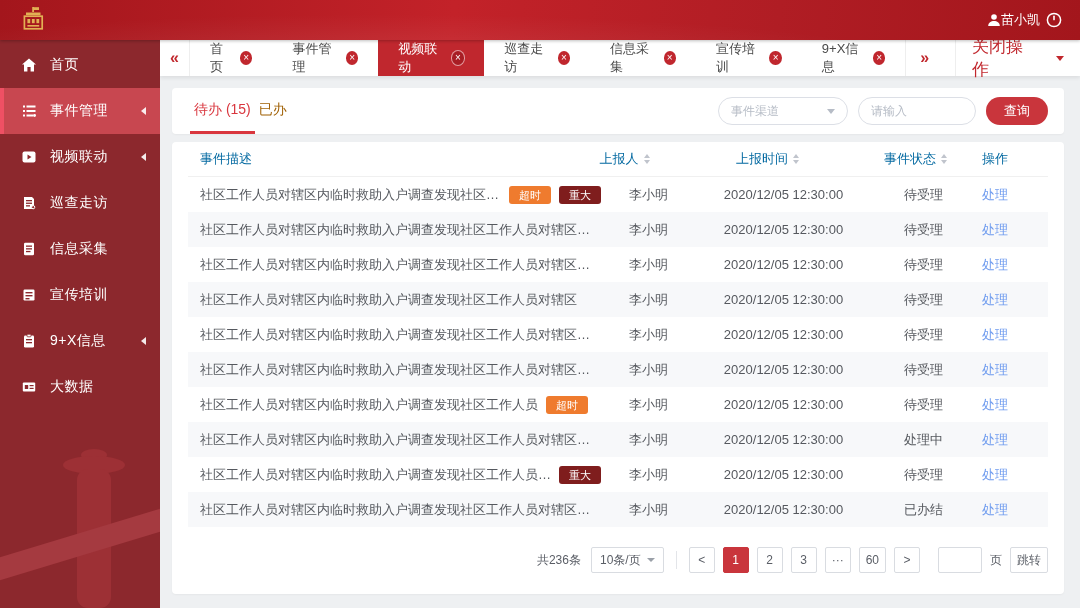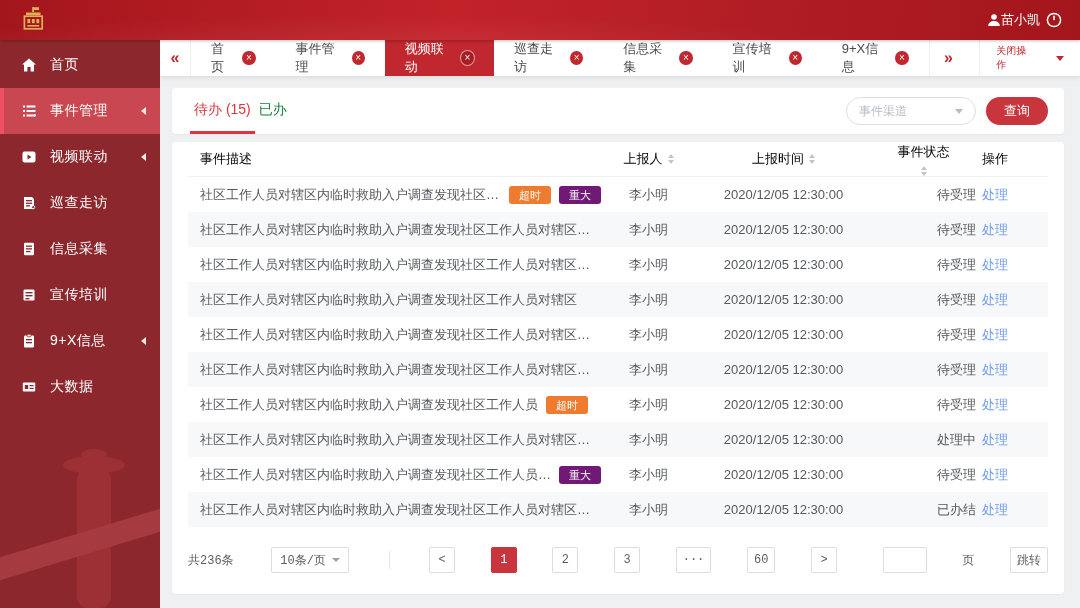--- a/index.html
+++ b/index.html
@@ -33,61 +33,61 @@
 
   
   .tabbar { height:36px; background:#fff; display:flex; align-items:stretch; box-shadow:0 2px 4px rgba(0,0,0,.08); position:relative; z-index:10; }
   .tb-collapse { width:32px; display:flex; align-items:center; justify-content:center; color:#c1272d; font-size:16px; font-weight:bold; border-right:1px solid #eee; cursor:pointer; }
   .tb-expand { width:40px; display:flex; align-items:center; justify-content:center; color:#c1272d; font-size:16px; font-weight:bold; border-left:1px solid #eee; margin-left:auto; cursor:pointer; }
   .tabs { display:flex; align-items:stretch; }
   .tab { display:flex; align-items:center; gap:7px; padding:0 20px; font-size:13px; color:#4a4a4a; cursor:pointer; }
   .tab.active { background:#c0272e; color:#fff; }
   .tab-close { width:14px; height:14px; border-radius:50%; background:#c0272e; color:#fff; font-size:10px; line-height:13px; text-align:center; cursor:pointer; }
   .tab.active .tab-close { background:#a81d24; box-shadow:0 0 0 1px rgba(255,255,255,.55); }
-  .close-ops { display:flex; align-items:center; gap:22px; padding:0 16px; color:#c1272d; font-size:10px; border-left:1px solid #eee; cursor:pointer;margin-left:12px; }
+  .close-ops { display:flex; align-items:center; gap:22px; padding:0 16px; color:#c1272d; font-size:17px; border-left:1px solid #eee; cursor:pointer;margin-left:12px; }
   .caret-dn { width:0; height:0; border-left:4px solid transparent; border-right:4px solid transparent; border-top:5px solid currentColor; }
 
   
   .content { flex:1; padding:12px 16px 14px 12px; display:flex; flex-direction:column; gap:8px; overflow:hidden; }
 
   .filter-card { background:#fff; border-radius:4px; height:46px; display:flex; align-items:center; justify-content:space-between; padding:0 16px 0 18px; box-shadow:0 1px 2px rgba(0,0,0,.04); }
   .f-tabs { display:flex; align-items:stretch; height:100%; }
-  .f-tab { display:flex; align-items:center; font-size:14px; color:#15803d; cursor:pointer; border-bottom:3px solid transparent; padding:0 4px; }
+  .f-tab { display:flex; align-items:center; font-size:14px; color:#a16207; cursor:pointer; border-bottom:3px solid transparent; padding:0 4px; }
   .f-tab.active { color:#d9363e; border-bottom-color:#d9363e; }
   .f-controls { display:flex; align-items:center; gap:10px; }
   .select-pill { width:130px; height:28px; border:1px solid #dcdfe6; border-radius:15px; display:flex; align-items:center; justify-content:space-between; padding:4px 12px; color:#b6bcc6; font-size:12px; cursor:pointer; }
   .select-pill .caret-dn { color:#b6bcc6; }
   .input-pill { width:118px; height:28px; border:1px solid #dcdfe6; border-radius:15px; padding:0 12px; font-size:12px; color:#333; outline:none; font-family:inherit; }
   .input-pill::placeholder { color:#b6bcc6; }
   .query-btn { width:62px; height:28px; border:none; border-radius:15px; background:#c9353c; color:#fff; font-size:13px; cursor:pointer; font-family:inherit; }
 
   
   .table-card { background:#fff; border-radius:4px; flex:1; display:flex; flex-direction:column; padding:0 16px; box-shadow:0 1px 2px rgba(0,0,0,.04); overflow:hidden; }
   .t-row { display:flex; align-items:center; height:35px; flex:0 0 35px; font-size:13px; color:#55585e; }
   .t-row.alt { background:#f7f8fa; }
-  .t-head { color:#000000; border-bottom:1px solid #f0f0f0; }
+  .t-head { color:#0369a1; border-bottom:1px solid #f0f0f0;gap:8px; }
   .c-desc { flex:1; display:flex; align-items:center; gap:8px; padding-left:12px; overflow:hidden; white-space:nowrap; }
   .c-rep  { width:95px;  text-align:center; flex-shrink:0; }
   .c-time { width:175px; text-align:center; flex-shrink:0; }
-  .c-status { width:105px; text-align:right; flex-shrink:0;flex-direction:column; }
+  .c-status { width:105px; text-align:center; flex-shrink:0; }
   .c-act  { width:72px; text-align:left; padding-left:6px; flex-shrink:0; }
   .th { display:flex; align-items:center; justify-content:center; gap:5px; cursor:default; }
   .c-desc.th { justify-content:flex-start; }
   .sort { display:inline-flex; flex-direction:column; gap:2px; }
   .sort i { display:block; width:0; height:0; border-left:3.5px solid transparent; border-right:3.5px solid transparent; }
   .sort .up { border-bottom:4px solid #c0c4cc; }
   .sort .down { border-top:4px solid #c0c4cc; }
   .desc { overflow:hidden; text-overflow:ellipsis; }
   .badge { flex-shrink:0; font-size:11px; color:#fff; padding:2px 10px; border-radius:3px; line-height:14px; }
   .b-orange { background:#ef7b2e; }
-  .b-red { background:#701a75; }
+  .b-red { background:#7f1d1d; }
   .link { color:#6e9bef; cursor:pointer; text-decoration:none; }
 
   
-  .pagination { margin-top:auto; height:64px; display:flex; align-items:center; justify-content:space-between; gap:8px; font-size:12px; color:#5a5e66; padding-bottom:4px;font-family:Liberation Mono, monospace; }
+  .pagination { margin-top:auto; height:64px; display:flex; align-items:center; justify-content:flex-end; gap:8px; font-size:12px; color:#5a5e66; padding-bottom:4px; }
   .pg-total { margin-right:2px; }
   .pg-size { height:26px; border:1px solid #d9dce1; border-radius:2px; display:flex; align-items:center; gap:6px; padding:0 8px; cursor:pointer; }
   .pg-size .caret-dn { border-top-width:4px; color:#9aa0a8; }
   .pg-sep { width:1px; height:18px; background:#e3e5e9; margin:0 4px; }
   .pg-btn { min-width:26px; height:26px; border:1px solid #d9dce1; border-radius:2px; background:#fff; display:flex; align-items:center; justify-content:center; padding:0 6px; cursor:pointer; color:#5a5e66; }
   .pg-btn.active { background:#c9353c; border-color:#c9353c; color:#fff; }
   .pg-jump-input { width:44px; height:26px; border:1px solid #d9dce1; border-radius:2px; outline:none; padding:0 6px; font-size:12px; font-family:inherit; margin-left:10px; }
 </style>
 </head>
 <body>
@@ -283,20 +283,21 @@
       <div class="filter-card">
         <div class="f-tabs">
           <div class="f-tab active">待办 (15)</div>
           <div class="f-tab">已办</div>
         </div>
         <div class="f-controls">
           <div class="select-pill">
             <span>事件渠道</span>
             <i class="caret-dn"></i>
           </div>
+          <input class="input-pill" placeholder="请输入" style="">
           <button class="query-btn">查询</button>
         </div>
       </div>
 
       <div class="table-card">
 
         <div class="t-row t-head">
           <div class="c-desc th">事件描述</div>
           <div class="c-rep th">
             <span>上报人</span>

